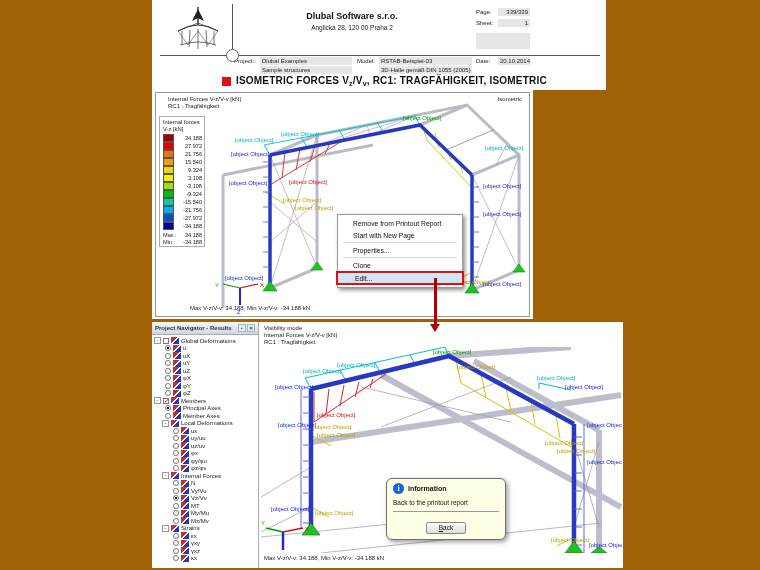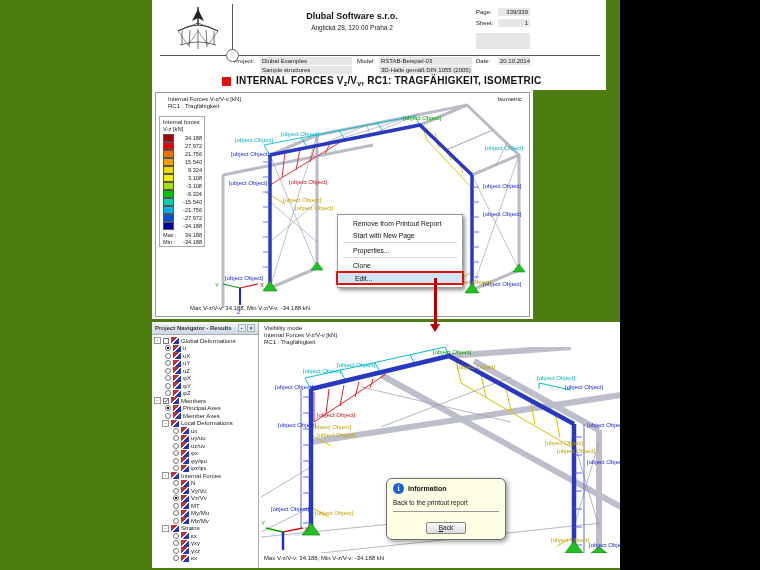--- a/index.html
+++ b/index.html
@@ -1,17 +1,17 @@
 <!DOCTYPE html>
 <html><head>
 <meta charset="utf-8">
 <style>
   *{margin:0;padding:0;box-sizing:border-box;font-family:"Liberation Sans",sans-serif}
   html,body{background:#000}
-  #canvas{position:relative;width:620px;height:570px;background:#4d7c0f;overflow:hidden}
+  #canvas{position:relative;width:760px;height:570px;background:#a16207;overflow:hidden}
   .abs{position:absolute}
   .page{position:absolute;background:#fff}
   
   .fld{position:absolute;background:#e6e6e6;font-size:6px;line-height:8px;color:#222;padding:0 2px;white-space:nowrap;overflow:hidden}
   .lbl{position:absolute;font-size:6px;color:#222;white-space:nowrap}
   .company{font-size:9px;font-weight:bold;color:#111;text-align:center}
   .address{font-size:6.5px;color:#222;text-align:center}
   .titlebar{position:absolute;font-size:10px;font-weight:bold;color:#101010;letter-spacing:.2px;white-space:nowrap}
   .titlebar .sb{font-size:7px;vertical-align:-2px}
   
@@ -100,21 +100,21 @@
     <div class="fld" style="left:108px;top:57px;width:92px">Dlubal Examples</div>
     <div class="fld" style="left:108px;top:66px;width:92px">Sample structures</div>
     <span class="lbl" style="left:205px;top:58px">Model:</span>
     <div class="fld" style="left:227px;top:57px;width:93px">RSTAB-Beispiel-03</div>
     <div class="fld" style="left:227px;top:66px;width:93px">3D-Halle gemäß DIN 1055 (2005)</div>
     <span class="lbl" style="left:324px;top:58px">Date:</span>
     <div class="fld" style="left:346px;top:57px;width:32px;text-align:right">20.10.2014</div>
 
     <div class="abs" style="left:70px;top:77px;width:9px;height:9px;background:#e01010"></div>
     <div class="titlebar" style="left:84px;top:75px">
-      <span>INTERNAL FORCES V</span><span class="sb">z</span><span>/V</span><span class="sb">v</span><span>, RC1: TRAGFÄHIGKEIT, ISOMETRIC</span>
+      <span>ISOMETRIC FORCES V</span><span class="sb">z</span><span>/V</span><span class="sb">v</span><span>, RC1: TRAGFÄHIGKEIT, ISOMETRIC</span>
     </div>
   </div>
 
   <div class="page" style="left:152px;top:90px;width:381px;height:229px">
     <div class="viewbox" style="left:3px;top:2px;width:375px;height:225px"></div>
 
     <div class="vhead" style="left:16px;top:6px">
       <div>Internal Forces V-z/V-v [kN]</div>
       <div>RC1 : Tragfähigkeit</div>
     </div>

